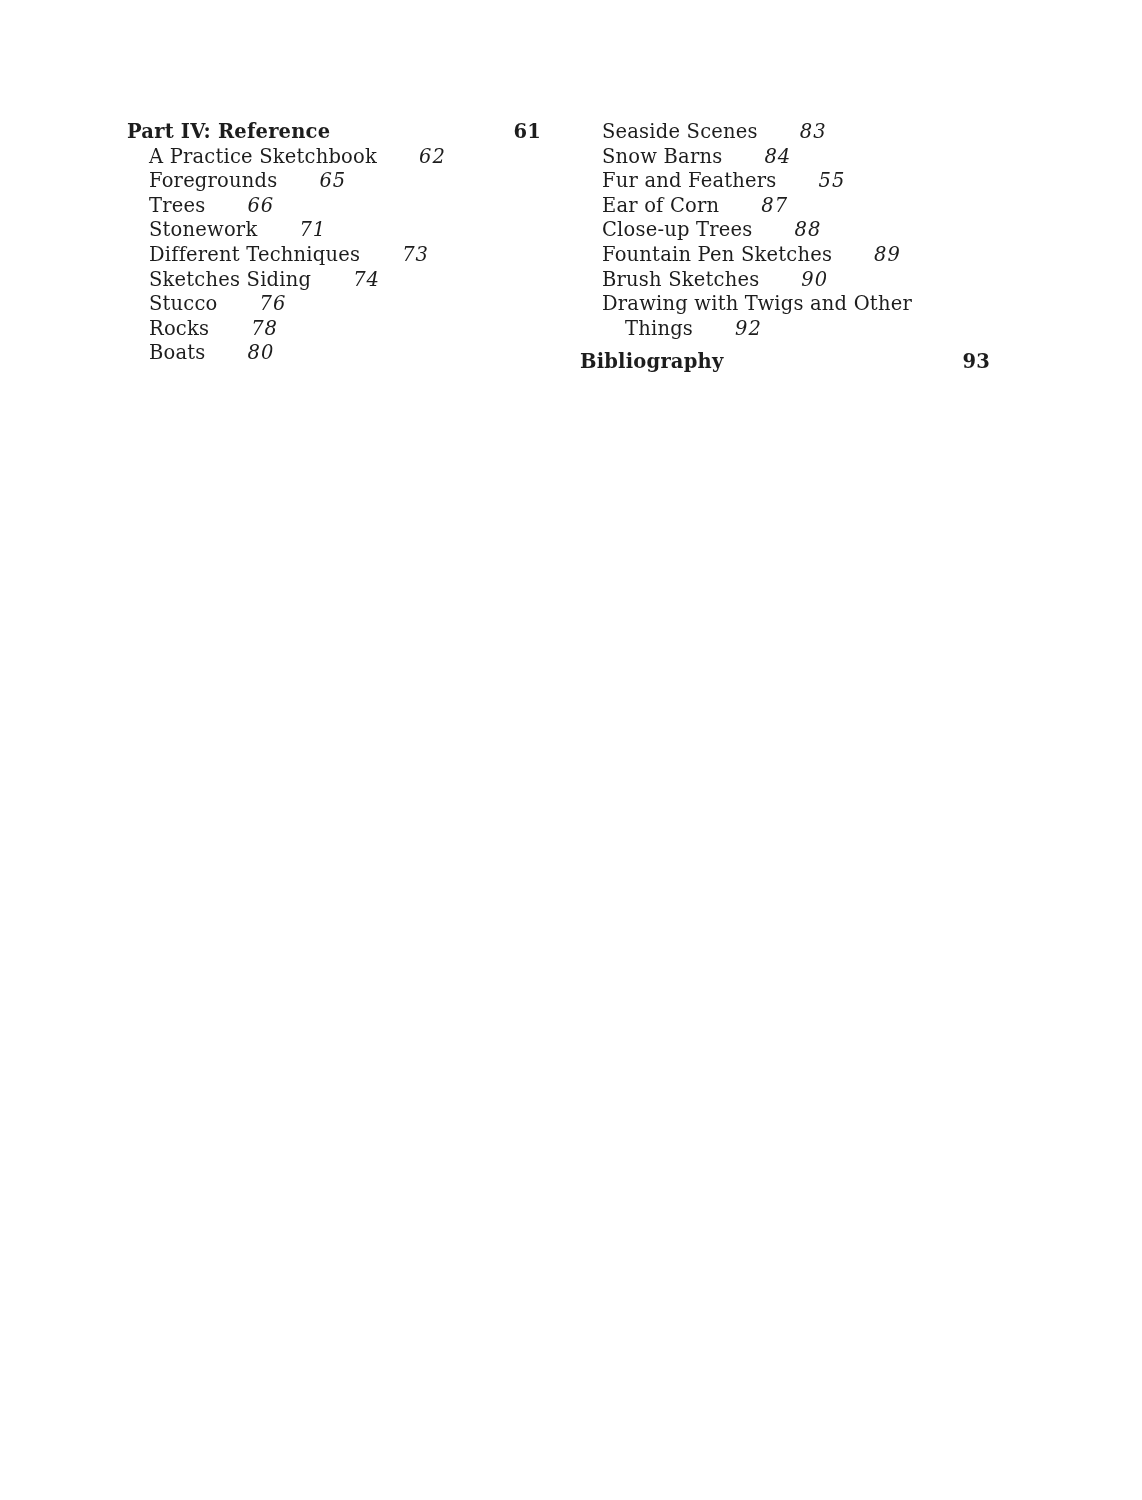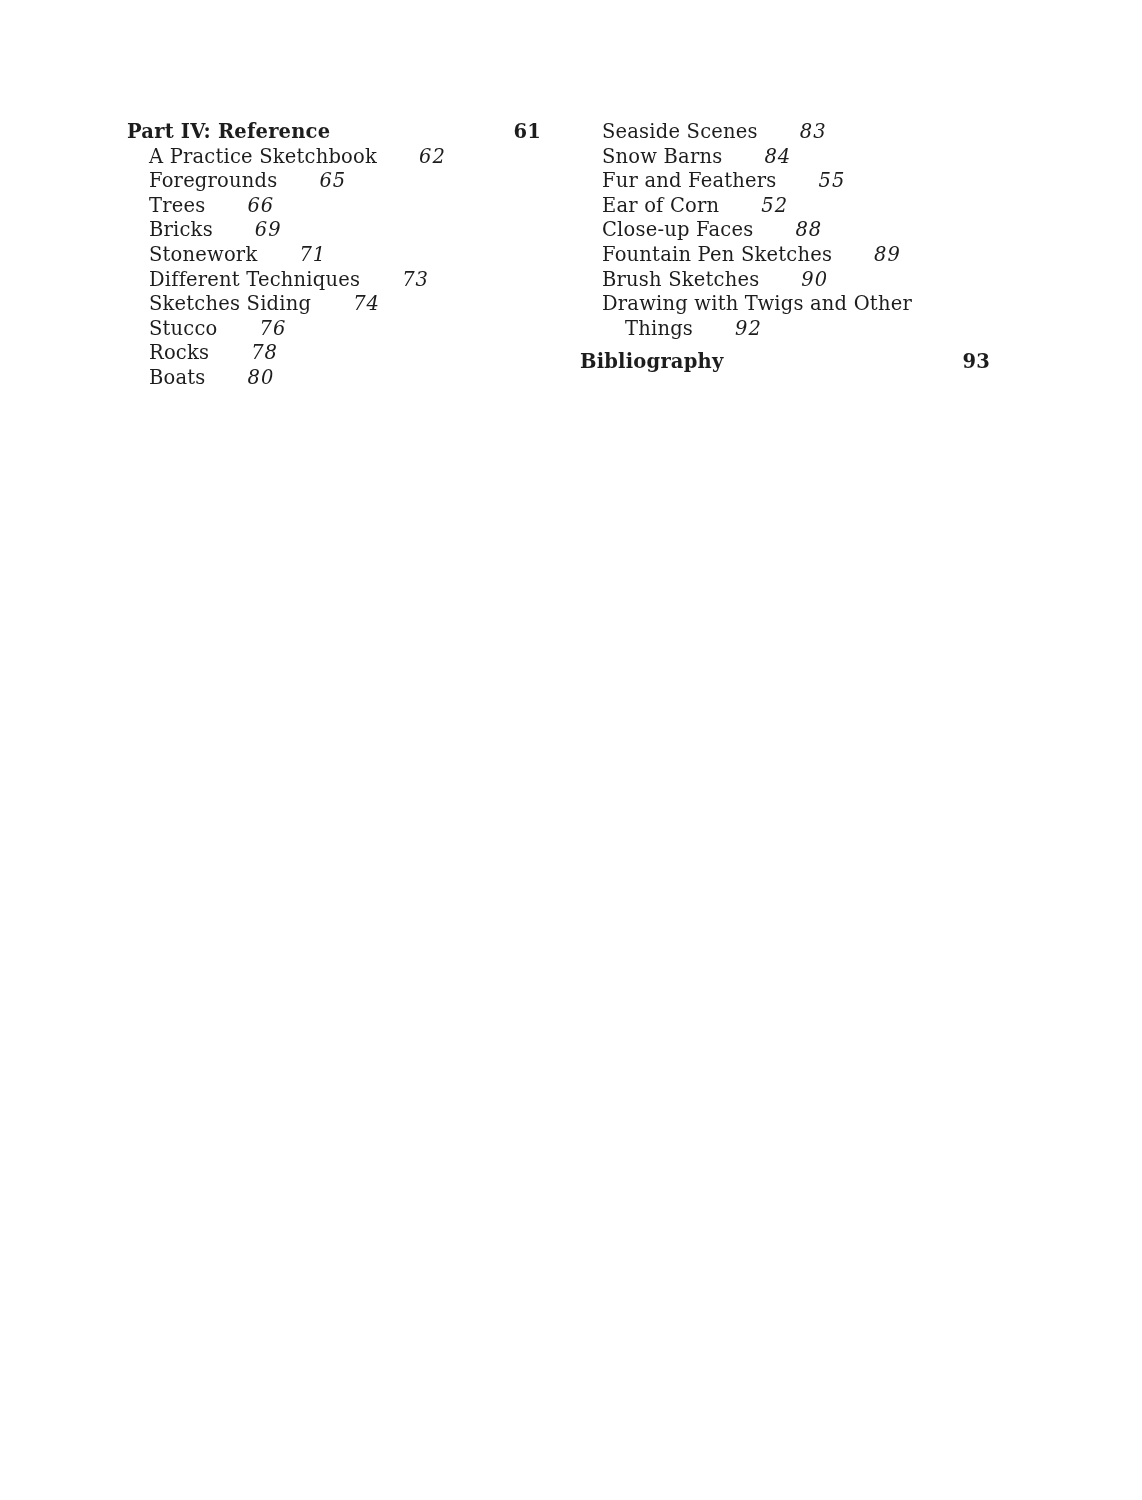--- a/index.html
+++ b/index.html
@@ -49,35 +49,34 @@
 <div class="scan-page">
 
   <div class="col col-left">
     <div class="part-header">
       <span>Part IV: Reference</span>
       <span class="pg">61</span>
     </div>
     <div class="entry"><span>A Practice Sketchbook</span><span class="pg">62</span></div>
     <div class="entry"><span>Foregrounds</span><span class="pg">65</span></div>
     <div class="entry"><span>Trees</span><span class="pg">66</span></div>
-    <div class="entry"><span>Bricks</span><span class="pg">69</span></div>
     <div class="entry"><span>Stonework</span><span class="pg">71</span></div>
     <div class="entry"><span>Different Techniques</span><span class="pg">73</span></div>
     <div class="entry"><span>Sketches Siding</span><span class="pg">74</span></div>
     <div class="entry"><span>Stucco</span><span class="pg">76</span></div>
     <div class="entry"><span>Rocks</span><span class="pg">78</span></div>
     <div class="entry"><span>Boats</span><span class="pg">80</span></div>
   </div>
 
   <div class="col col-right">
     <div class="entry"><span>Seaside Scenes</span><span class="pg">83</span></div>
     <div class="entry"><span>Snow Barns</span><span class="pg">84</span></div>
     <div class="entry"><span>Fur and Feathers</span><span class="pg">55</span></div>
-    <div class="entry"><span>Ear of Corn</span><span class="pg">52</span></div>
-    <div class="entry"><span>Close-up Faces</span><span class="pg">88</span></div>
+    <div class="entry"><span>Ear of Corn</span><span class="pg">87</span></div>
+    <div class="entry"><span>Close-up Trees</span><span class="pg">88</span></div>
     <div class="entry"><span>Fountain Pen Sketches</span><span class="pg">89</span></div>
     <div class="entry"><span>Brush Sketches</span><span class="pg">90</span></div>
     <div class="entry"><span>Drawing with Twigs and Other</span></div>
     <div class="entry wrap-line2"><span>Things</span><span class="pg">92</span></div>
 
     <div class="biblio-header">
       <span>Bibliography</span>
       <span class="pg">93</span>
     </div>
   </div>

